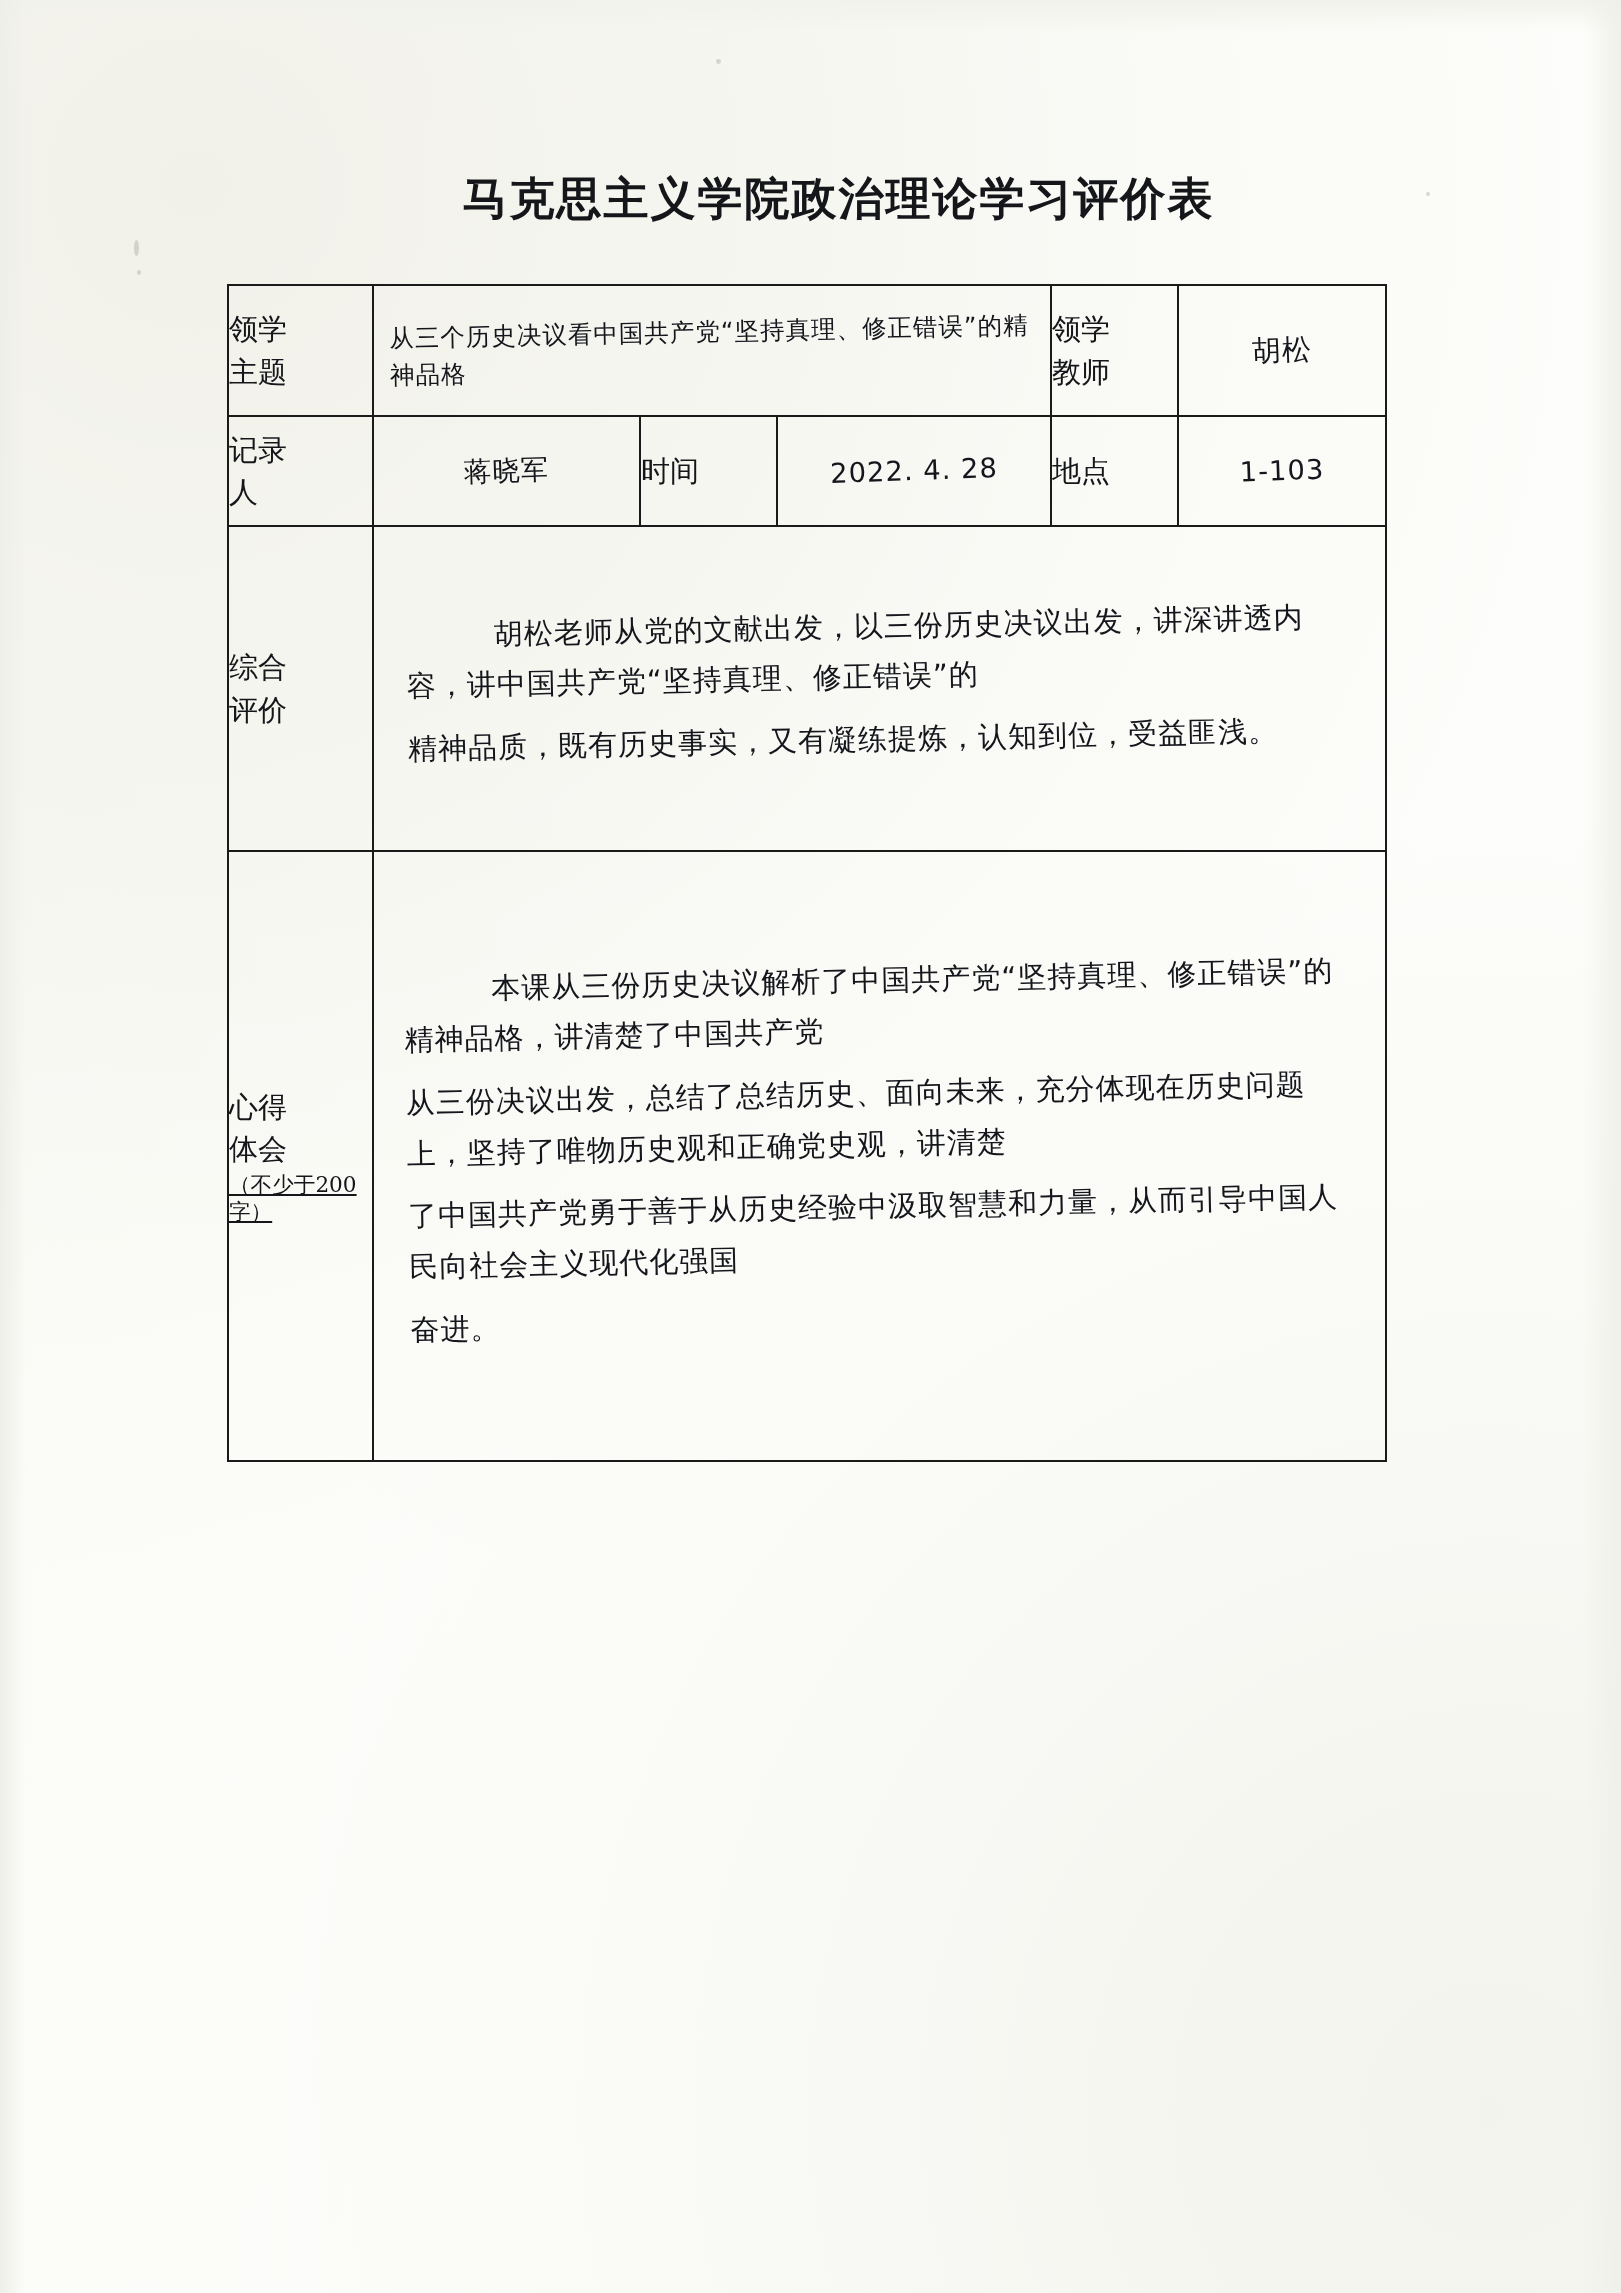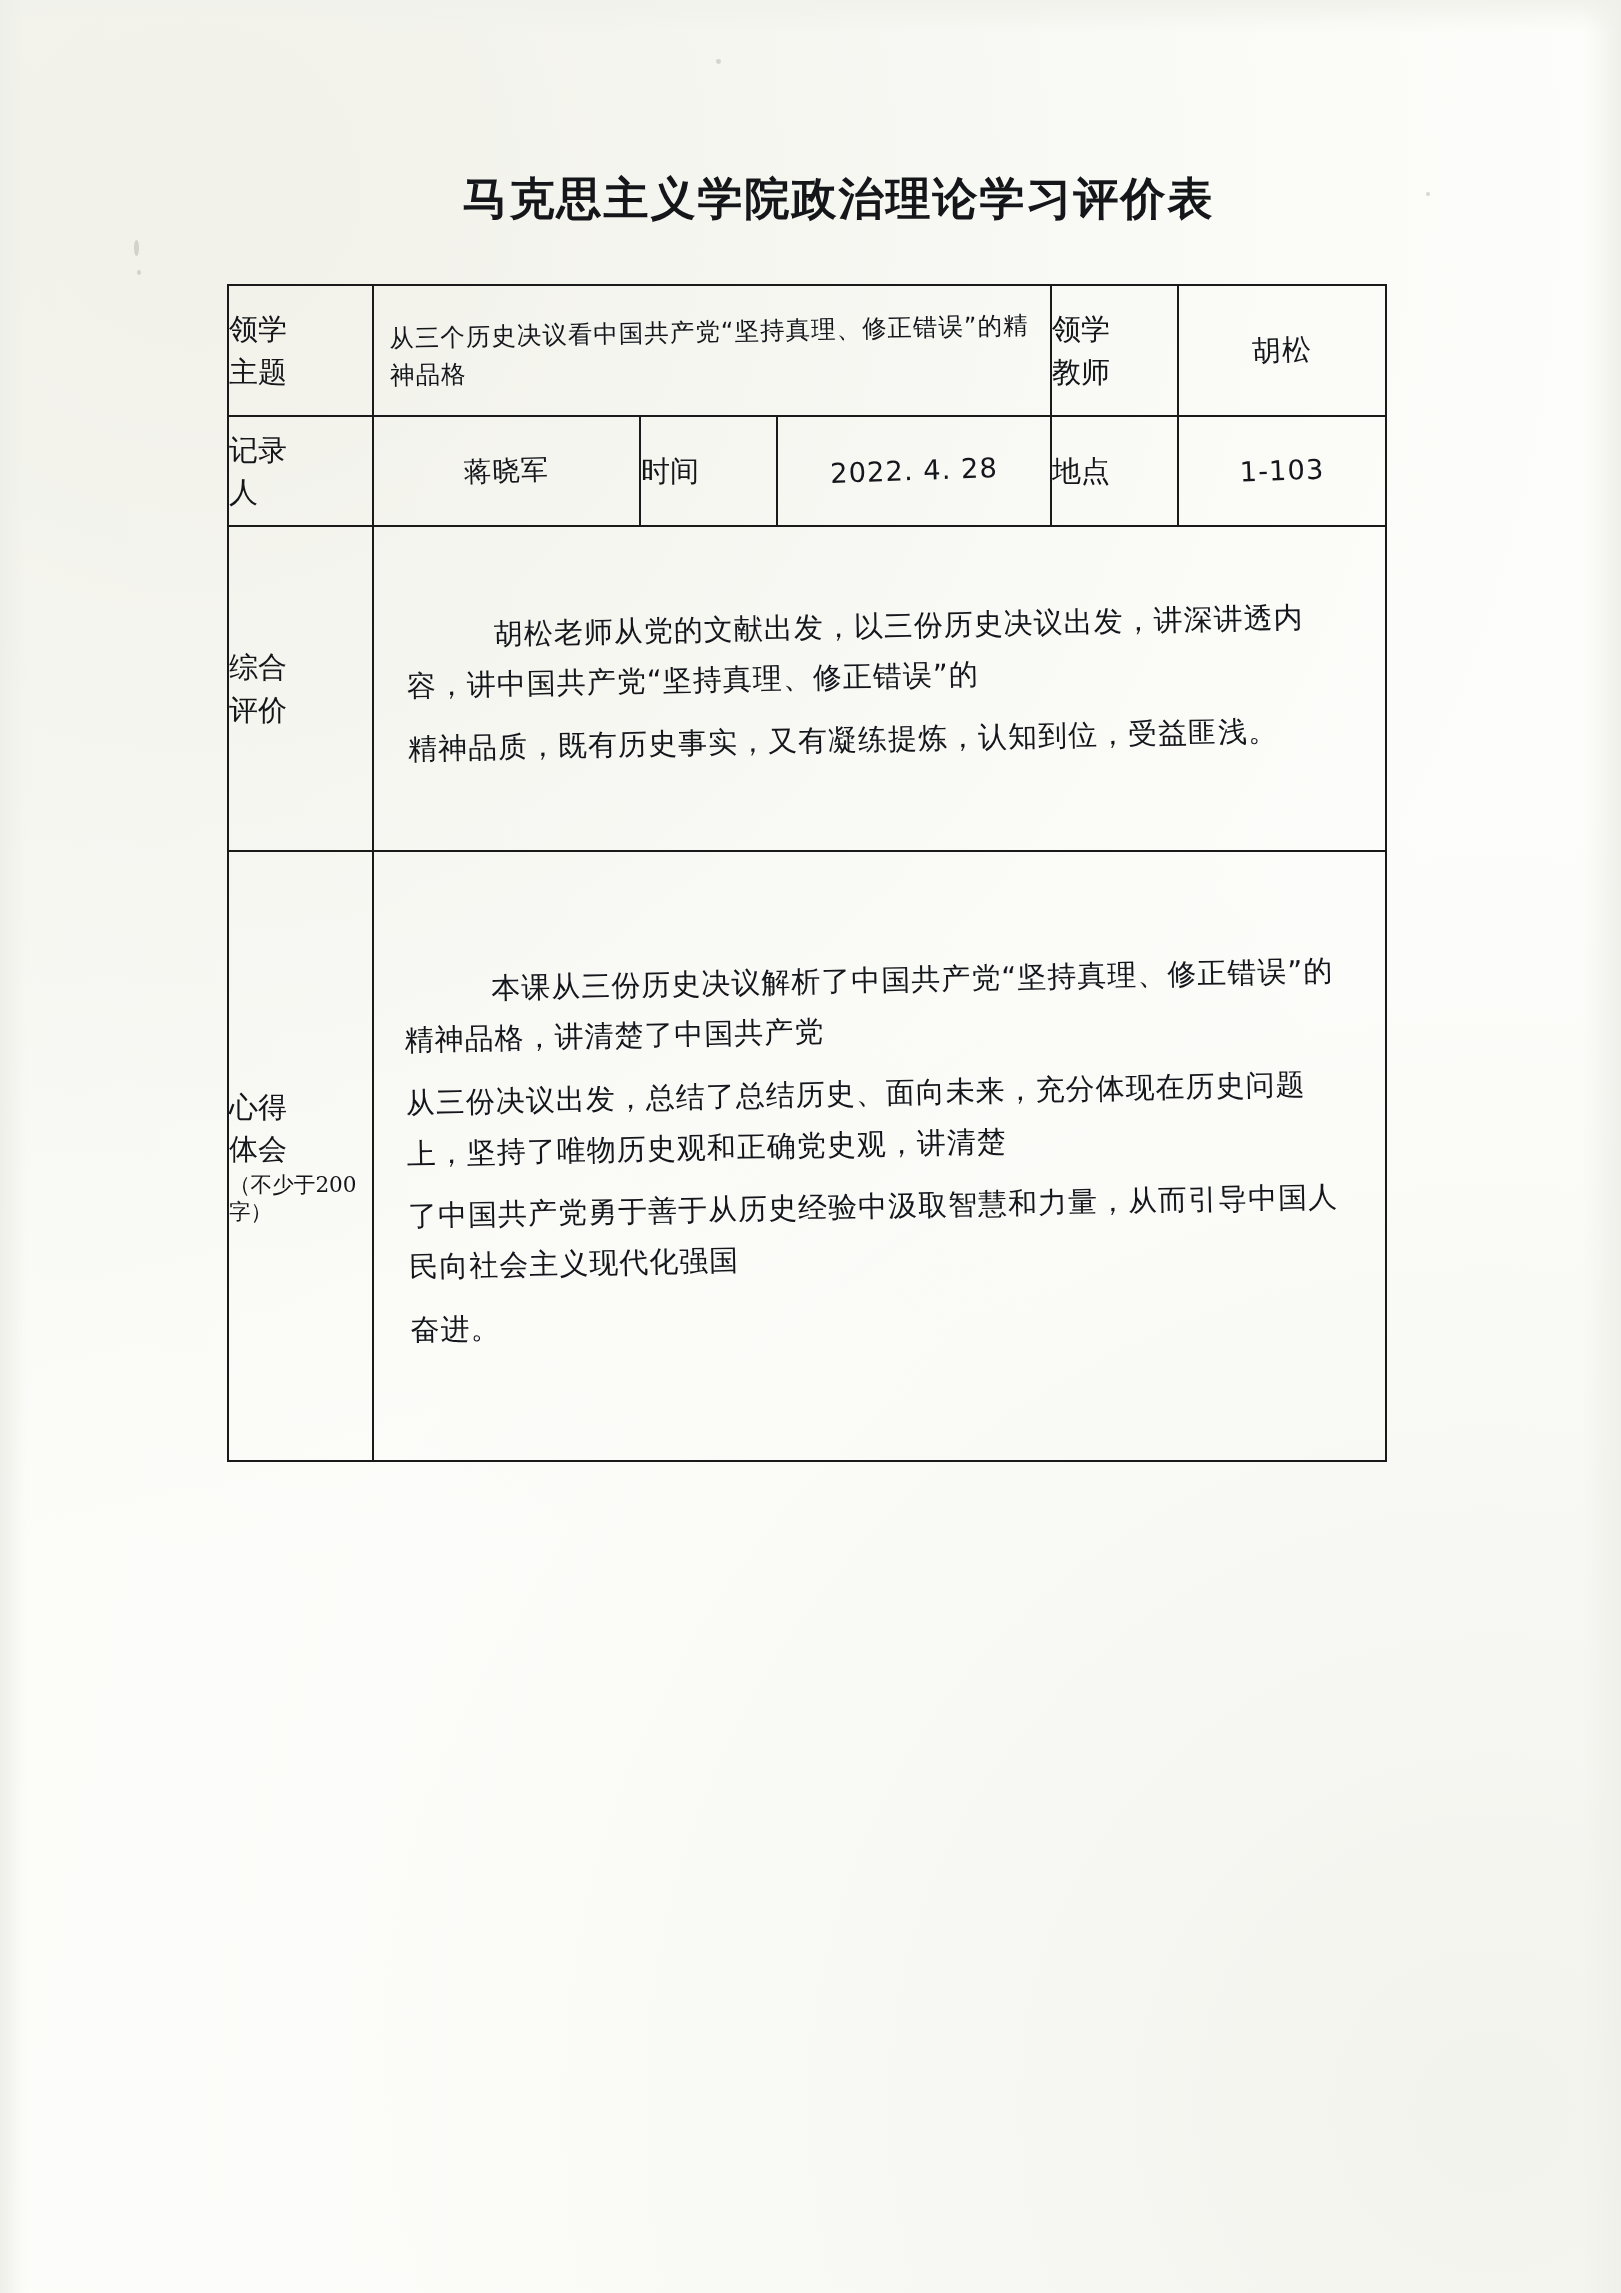--- a/index.html
+++ b/index.html
@@ -81,20 +81,21 @@
     line-height: 1.45;
     color: #15161a;
     font-family: "DejaVu Serif", "Liberation Serif", serif;
     padding: 5.9px 3.9px;
   }
   .lbl .sub {
     font-size: 21.6px;
     display: block;
     line-height: 1.25;
     margin-top: 2px;
+    text-decoration: underline;
   }
 
   
   .hw {
     font-family: "DejaVu Sans", sans-serif;
     color: #14161c;
     font-weight: 500;
     transform: rotate(-1.2deg);
     display: block;
     padding: 7.8px 15.7px;

